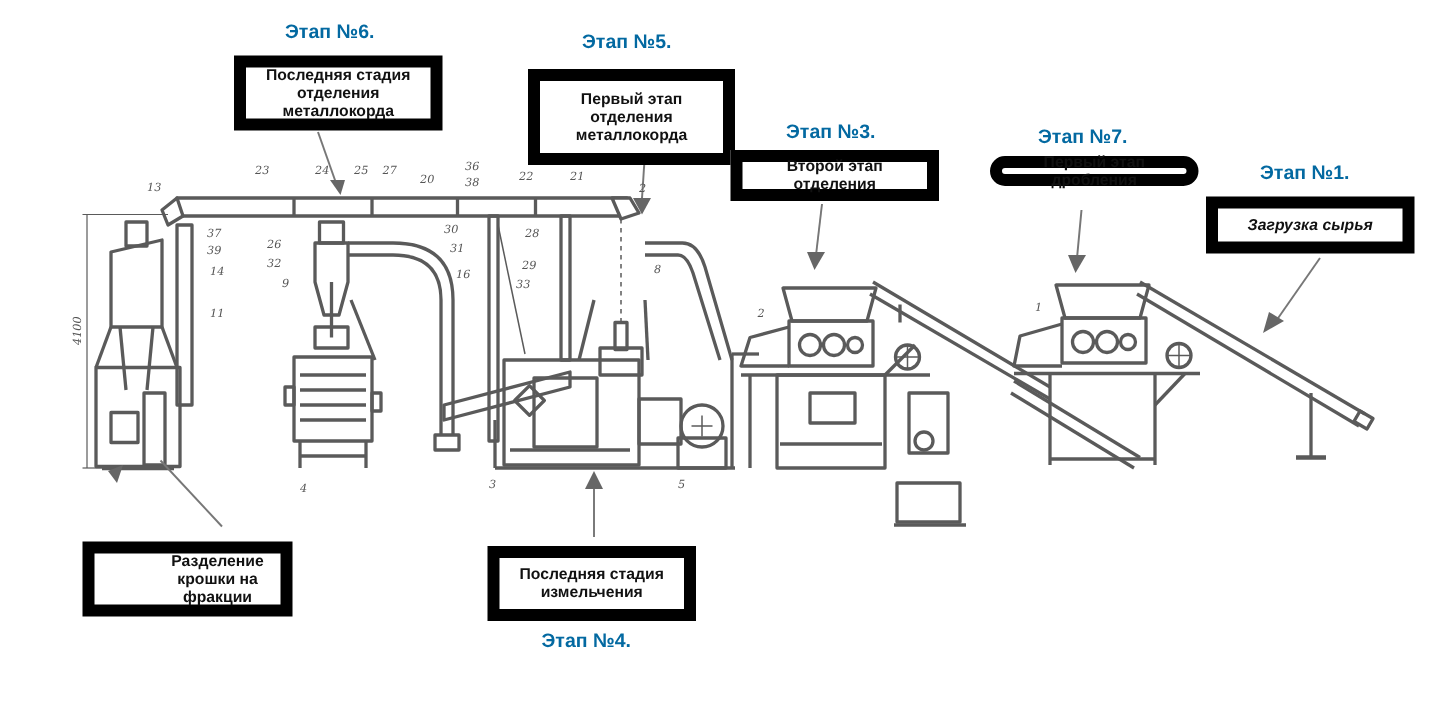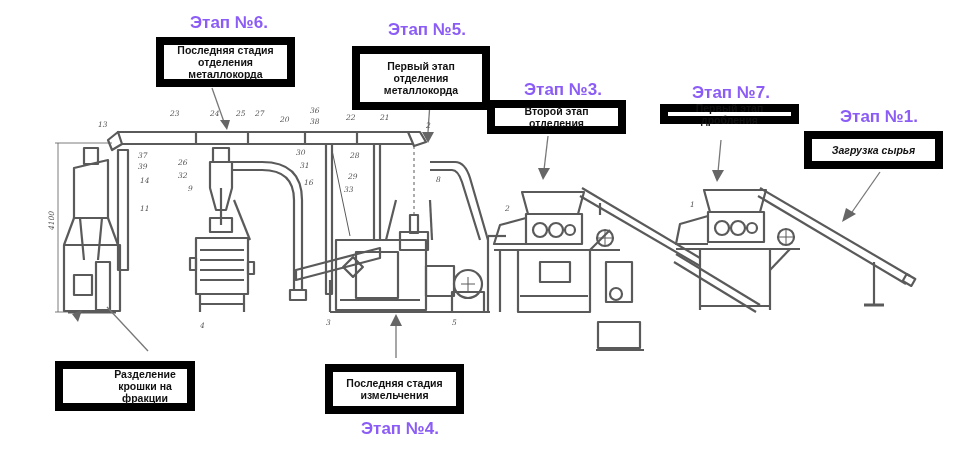--- a/index.html
+++ b/index.html
@@ -1,18 +1,18 @@
 <!DOCTYPE html>
 <html><head>
 <meta charset="utf-8">
 <style>
   html, body { margin:0; padding:0; background:#ffffff; }
   body { width:959px; height:469px; position:relative; overflow:hidden; font-family:"Liberation Sans", sans-serif; }
   #drawing { position:absolute; left:0; top:0; width:959px; height:469px; }
-  .stage-title { position:absolute; font-family:"Liberation Sans", sans-serif; font-weight:bold; font-size:17px; color:#8b5cf6; white-space:nowrap; }
+  .stage-title { position:absolute; font-family:"Liberation Sans", sans-serif; font-weight:bold; font-size:13px; color:#0369a1; white-space:nowrap; }
   .stage-box { position:absolute; border:8px solid #000000; background:#fff; box-sizing:border-box; display:flex; align-items:center; justify-content:center; text-align:center; font-family:"Liberation Sans", sans-serif; font-weight:bold; font-size:10.5px; line-height:12px; color:#111; padding:2px 4px; }
   .pn { font-family:"DejaVu Serif", serif; font-style:italic; font-size:7.5px; fill:#555; }
 </style>
 </head>
 <body>
 
 <svg id="drawing" viewBox="0 0 959 469" xmlns="http://www.w3.org/2000/svg">
   <g stroke="#5a5a5a" fill="none" stroke-width="2.2" stroke-linejoin="round">
 
     <g>
@@ -216,21 +216,21 @@
 
 <div class="stage-box" style="left:156px; top:37px; width:139px; height:50px;">
     <span>Последняя стадия отделения металлокорда</span>
   </div>
 <div class="stage-box" style="left:352px; top:46px; width:138px; height:64px;">
     <span>Первый этап отделения металлокорда</span>
   </div>
 <div class="stage-box" style="left:487px; top:100px; width:139px; height:34px;">
     <span>Второй этап отделения</span>
   </div>
-<div class="stage-box" style="left:660px; top:104px; width:139px; height:18px;">
+<div class="stage-box" style="left:660px; top:104px; width:139px; height:18px;border-radius:16px;">
     <span>Первый этап дробления</span>
   </div>
 <div class="stage-box" style="left:804px; top:131px; width:139px; height:38px;font-style:italic;">
     <span>Загрузка сырья</span>
   </div>
 <div class="stage-box" style="left:55px; top:361px; width:140px; height:50px;padding-left:44px;">
     <span>Разделение крошки на фракции</span>
   </div>
 <div class="stage-box" style="left:325px; top:364px; width:139px; height:50px;align-items:center;">
     <span>Последняя стадия измельчения</span>

